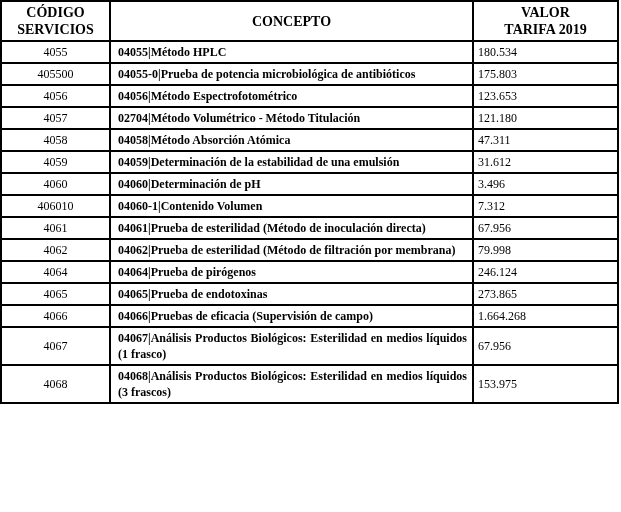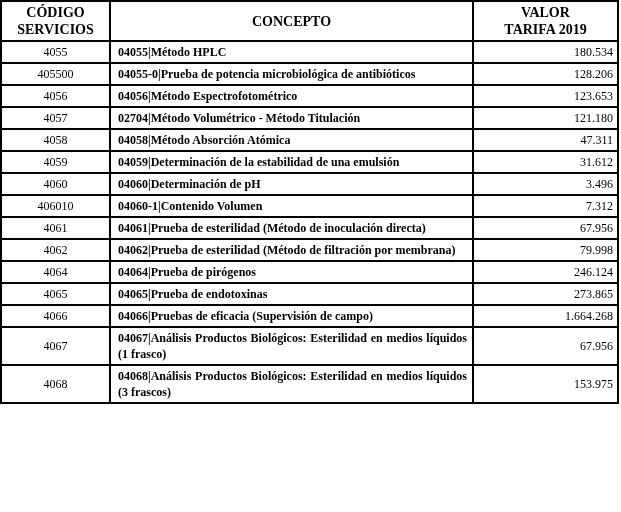--- a/index.html
+++ b/index.html
@@ -47,21 +47,21 @@
   }
   td.codigo {
     text-align: center;
   }
   td.concepto {
     text-align: justify;
     padding: 2px 5px 2px 7px;
     font-weight: bold;
   }
   td.valor {
-    text-align: right;
+    text-align: left;
   }
 </style>
 </head>
 <body>
 
 <div class="page">
   <table class="tariff">
     <colgroup>
       <col class="c-codigo">
       <col class="c-concepto">
@@ -79,21 +79,21 @@
     <tbody id="table-body">
   <tr>
     <td class="codigo">4055</td>
     <td class="concepto">04055|Método HPLC</td>
     <td class="valor">180.534</td>
   </tr>
 
   <tr>
     <td class="codigo">405500</td>
     <td class="concepto">04055-0|Prueba de potencia microbiológica de antibióticos</td>
-    <td class="valor">128.206</td>
+    <td class="valor">175.803</td>
   </tr>
 
   <tr>
     <td class="codigo">4056</td>
     <td class="concepto">04056|Método Espectrofotométrico</td>
     <td class="valor">123.653</td>
   </tr>
 
   <tr>
     <td class="codigo">4057</td>

